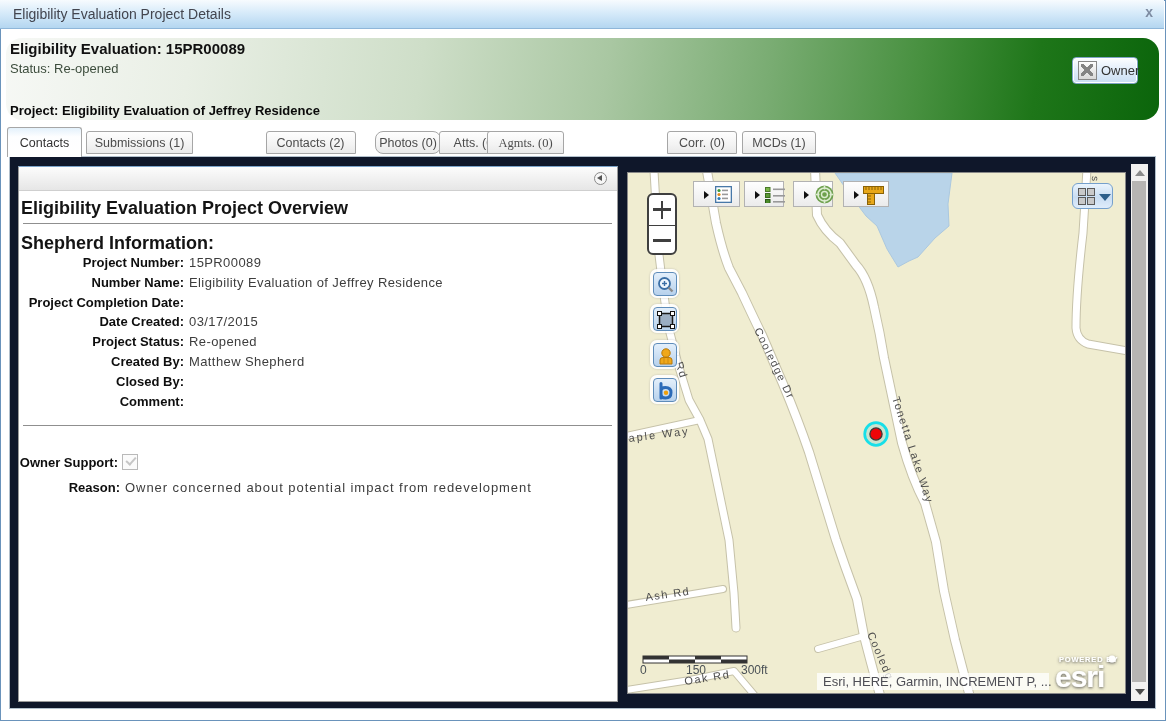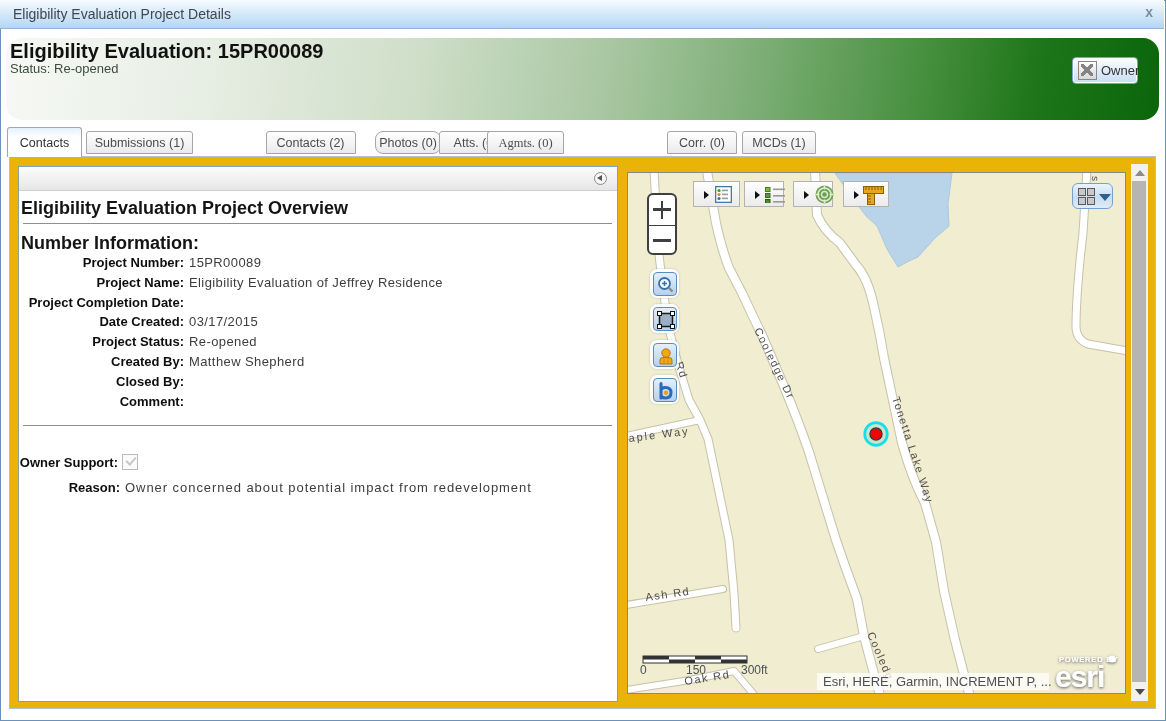--- a/index.html
+++ b/index.html
@@ -4,36 +4,36 @@
 <style>
 html,body{margin:0;padding:0;}
 body{width:1166px;height:721px;position:relative;background:#fff;font-family:"Liberation Sans",sans-serif;overflow:hidden;}
 .abs{position:absolute;}
 .win{position:absolute;inset:0;border:1.5px solid #6a93bb;background:#fff;box-sizing:border-box;}
 .titlebar{position:absolute;left:0;top:0;width:1164px;height:28px;background:linear-gradient(#f7fbfe,#d4e9f9 50%,#b4d6f0);border-bottom:1px solid #8fb6d9;text-align:right;}
 .titlebar .t{position:absolute;left:13px;top:6px;font-size:14px;color:#43454f;}
 .titlebar .x{position:absolute;right:11px;top:4px;font-size:14px;font-weight:bold;color:#7d8ba1;}
 .ghdr{position:absolute;left:6px;top:38px;width:1153px;height:82px;border-radius:16px;
  background:linear-gradient(98deg,#f6f8f5 0%,#e9efe5 16%,#cedec8 36%,#a9c7a2 52%,#79ac72 66%,#47903f 79%,#1e7619 89%,#0b650b 100%);}
-.ghdr .h1{position:absolute;left:4px;top:2px;font-size:20px;font-weight:bold;color:#111;}
+.ghdr .h1{position:absolute;left:4px;top:2px;font-size:15px;font-weight:bold;color:#111;}
 .ghdr .st{position:absolute;left:4px;top:23px;font-size:13px;color:#3c4c3c;}
 .ghdr .pr{position:absolute;left:4px;top:64.5px;font-size:13px;font-weight:bold;color:#0a0a0a;}
 .closebtn{position:absolute;left:1066px;top:19px;width:64px;height:25px;border:1px solid #7fa3c6;border-radius:4px;
  background:linear-gradient(#fdfeff,#e3eefa 45%,#cadef3);box-shadow:inset 0 0 0 1px #fff;}
 .closebtn .ic{position:absolute;left:5px;top:3px;width:17px;height:17px;border:1px solid #888;background:linear-gradient(#fdfdfd,#d8d8d8);}
 .closebtn .ic:before{content:"";position:absolute;left:2px;top:2px;width:12px;height:12px;background:linear-gradient(45deg,transparent 39%,#848484 39%,#848484 61%,transparent 61%),linear-gradient(-45deg,transparent 39%,#848484 39%,#848484 61%,transparent 61%);}
 .closebtn .tx{position:absolute;left:28px;top:5px;font-size:13px;color:#333;}
 
 .tab{position:absolute;top:131px;height:23px;border:1px solid #a6a6a6;border-radius:3px 3px 0 0;
  background:linear-gradient(#fefefe,#f3f3f3 60%,#e9e9e9);box-sizing:border-box;
  font-size:12.5px;color:#4c4c4c;text-align:center;line-height:22px;}
 .tab.active{top:127px;height:30px;background:linear-gradient(#e3f1fb,#fdfeff 30%,#fff);border-bottom:0;
  line-height:30px;color:#333;z-index:5;}
 
-.pane{position:absolute;left:9px;top:155.5px;width:1147px;height:553.5px;border:1px solid #b2c0cc;background:#eab308;box-sizing:border-box;}
+.pane{position:absolute;left:9px;top:155.5px;width:1147px;height:553.5px;border:1px solid #b2c0cc;background:#0f172a;box-sizing:border-box;}
 
 .lp{position:absolute;left:8px;top:9px;width:600px;height:536px;border:1px solid #9a9a9a;border-top:1px solid #7ba3c9;background:#fff;box-sizing:border-box;}
 .lp .hdr{position:absolute;left:0;top:0;width:100%;height:23px;background:linear-gradient(#fcfcfc,#e6e6e6);border-bottom:1px solid #cfcfcf;}
 .lp .colbtn{position:absolute;right:10px;top:5px;width:11px;height:11px;border:1px solid #8a8a8a;border-radius:50%;background:#f6f6f6;}
 .lp .colbtn:before{content:"";position:absolute;left:2px;top:2.5px;border-right:5px solid #555;border-top:3px solid transparent;border-bottom:3px solid transparent;}
 .lp .title{position:absolute;left:2px;top:31px;font-size:18px;font-weight:bold;color:#141414;}
 .hr{position:absolute;left:4px;width:589px;border-top:1px solid #8f8f8f;}
 .lp .sect{position:absolute;left:2px;font-size:18px;font-weight:bold;color:#141414;}
 .row{position:absolute;font-size:13px;}
 .row .lab{position:absolute;font-weight:bold;color:#0e0e0e;text-align:right;}
@@ -57,20 +57,21 @@
 </head>
 <body>
 <div class="win"></div>
 <div class="titlebar">
     <span class="t">Eligibility Evaluation Project Details</span>
     <span class="x">x</span>
   </div>
 <div class="ghdr">
   <div class="h1">Eligibility Evaluation: 15PR00089</div>
   <div class="st">Status: Re-opened</div>
+  <div class="pr">Project: Eligibility Evaluation of Jeffrey Residence</div>
   <div class="closebtn">
       <span class="ic"></span>
       <span class="tx">Owner</span>
     </div>
 </div>
 
 <div class="tab active" style="left:7px;width:75px;">Contacts</div>
 <div class="tab" style="left:86px;width:107px;">Submissions (1)</div>
 <div class="tab" style="left:188px;width:62px;margin-top:41px;">USNs (1)</div>
 <div class="tab" style="left:265.5px;width:90px;">Contacts (2)</div>
@@ -80,27 +81,27 @@
 <div class="tab" style="left:595px;width:68px;margin-top:33px;">Q &amp; A (0)</div>
 <div class="tab" style="left:667px;width:70px;">Corr. (0)</div>
 <div class="tab" style="left:742px;width:74px;">MCDs (1)</div>
 <div class="pane">
   <div class="lp">
     <div class="hdr">
         <span class="colbtn"></span>
       </div>
     <div class="title">Eligibility Evaluation Project Overview</div>
     <div class="hr" style="top:56px;"></div>
-    <div class="sect" style="top:66px;">Number Information:</div>
+    <div class="sect" style="top:66px;">Shepherd Information:</div>
     <div class="row" style="top:88px;">
         <span class="lab" style="left:0;width:165px;">Project Number:</span>
         <span class="val" style="left:170px;">15PR00089</span>
       </div>
     <div class="row" style="top:108px;">
-        <span class="lab" style="left:0;width:165px;">Project Name:</span>
+        <span class="lab" style="left:0;width:165px;">Number Name:</span>
         <span class="val" style="left:170px;">Eligibility Evaluation of Jeffrey Residence</span>
       </div>
     <div class="row" style="top:128px;">
         <span class="lab" style="left:0;width:165px;">Project Completion Date:</span>
       </div>
     <div class="row" style="top:147px;">
         <span class="lab" style="left:0;width:165px;">Date Created:</span>
         <span class="val" style="left:170px;">03/17/2015</span>
       </div>
     <div class="row" style="top:167px;">

